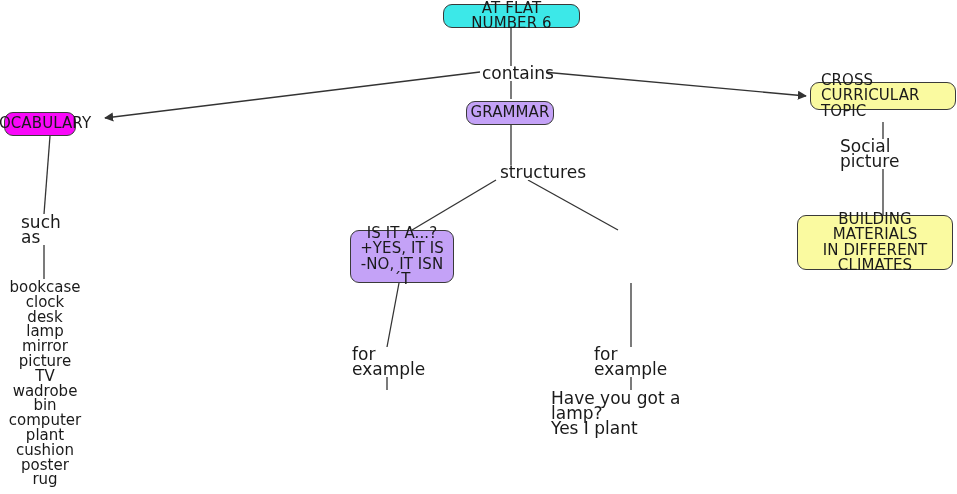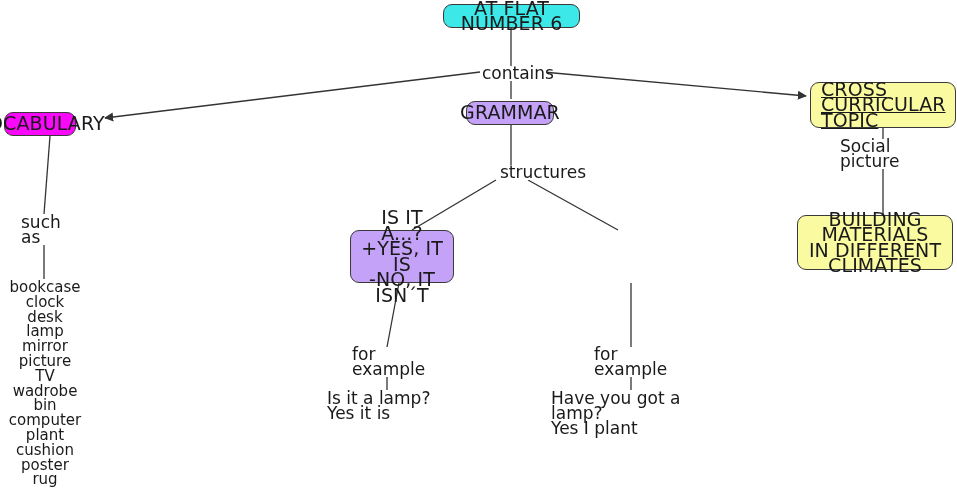--- a/index.html
+++ b/index.html
@@ -29,21 +29,21 @@
   .node {
     position: absolute;
     box-sizing: border-box;
     border: 1.4px solid #3a3a3a;
     border-radius: 9px;
     display: flex;
     align-items: center;
     justify-content: center;
     text-align: center;
     color: #1a1a1a;
-    font-size: 19px;
+    font-size: 15px;
     line-height: 15.5px;
     letter-spacing: 0.1px;
     white-space: pre-line;
     padding: 3px 8px;
   }
   .node-root {
     background: #3ce8e8;
   }
   .node-vocab {
     background: #f908f9;
@@ -113,21 +113,21 @@
     <line x1="883" y1="122" x2="883" y2="139" stroke="#333333" stroke-width="1.3"></line>
     <line x1="883" y1="154" x2="883" y2="215" stroke="#333333" stroke-width="1.3"></line>
   </svg>
 
   <div class="node node-root" style="left:443px; top:4px; width:137px; height:24px;">AT FLAT NUMBER 6</div>
 
   <div class="node node-vocab" style="left:4px; top:112px; width:72px; height:24px;">VOCABULARY</div>
 
   <div class="node node-grammar" style="left:466px; top:101px; width:88px; height:24px;">GRAMMAR</div>
 
-  <div class="node node-topic" style="left:810px; top:82px; width:146px; height:46px; justify-content:flex-start; text-align:left; padding-left:10px;text-decoration:underline;">CROSS CURRICULAR
+  <div class="node node-topic" style="left:810px; top:82px; width:146px; height:28px; justify-content:flex-start; text-align:left; padding-left:10px;">CROSS CURRICULAR
 TOPIC</div>
 
   <div class="node node-topic" style="left:797px; top:215px; width:156px; height:55px;">BUILDING MATERIALS
 IN DIFFERENT
 CLIMATES</div>
 
   <div class="node node-structure" style="left:350px; top:230px; width:104px; height:53px;">IS IT A...?
 +YES, IT IS
 -NO, IT ISN´T</div>
 
@@ -137,22 +137,20 @@
   <div class="edge-label" style="left:19px; top:215px; width:50px;">such as</div>
 
   <div class="edge-label" style="left:478px; top:165px; width:68px;margin-left:20px;">structures</div>
 
   <div class="edge-label" style="left:838px; top:139px; width:90px;">Social picture</div>
 
   <div class="edge-label" style="left:350px; top:347px; width:78px;">for example</div>
 
   <div class="edge-label" style="left:592px; top:347px; width:78px;">for example</div>
 
-  <div class="leaf-text" style="left:327px; top:391px; width:120px;">Is it a lamp?
-Yes it is</div>
 
   <div class="leaf-text" style="left:551px; top:391px; width:160px;">Have you got a lamp?
 Yes I plant</div>
 
   <div class="word-list" style="left:0px; top:280px; width:90px;">
       <div>bookcase</div>
       <div>clock</div>
       <div>desk</div>
       <div>lamp</div>
       <div>mirror</div>

